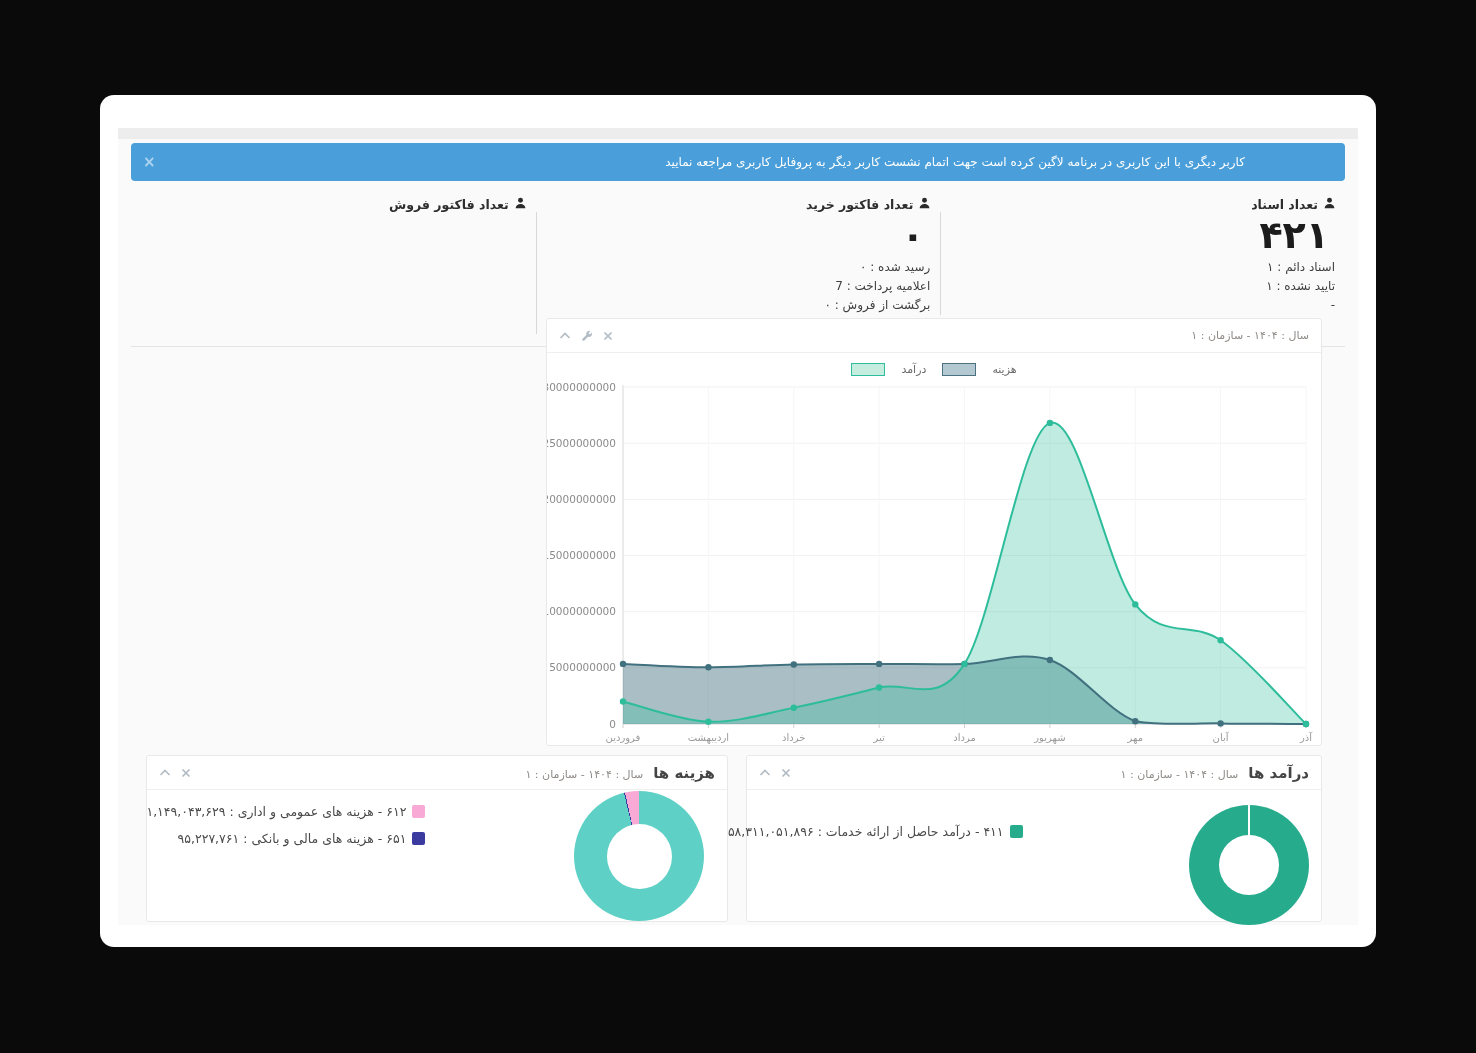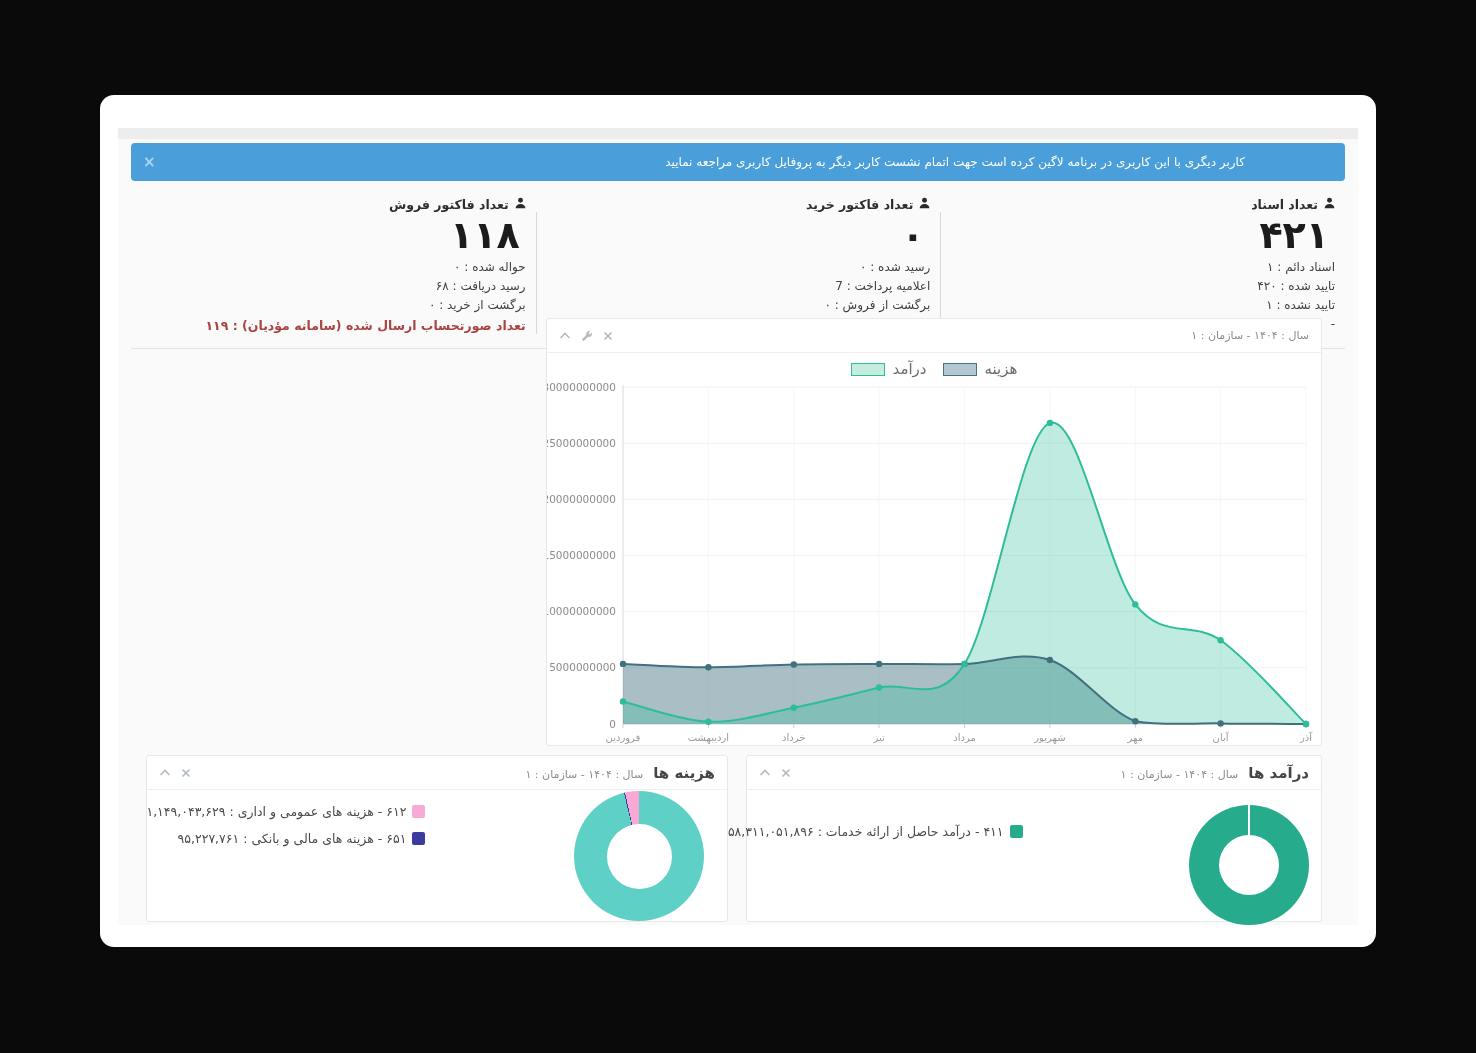--- a/index.html
+++ b/index.html
@@ -34,21 +34,21 @@
   .card-head { height:34px; border-bottom:1px solid #efefef; display:flex; align-items:center;
                justify-content:space-between; padding:0 12px; }
   .head-right { display:flex; align-items:baseline; gap:10px; }
   .panel-title { font-size:15px; font-weight:bold; color:#454545; }
   .panel-meta { font-size:11px; color:#8e8a86; }
   .head-icons { display:flex; align-items:center; gap:10px; color:#b3bcc4; direction:ltr; }
   .head-icons span { cursor:pointer; display:inline-flex; }
 
   .card-mainchart { left:428px; top:179px; width:776px; height:428px; }
   .main-legend { display:flex; justify-content:center; align-items:center; gap:16px; height:28px; margin-top:2px; }
-  .lg-main-item { display:flex; align-items:center; gap:8px; font-size:15px; color:#6b6b6b; cursor:pointer; }
+  .lg-main-item { display:flex; align-items:center; gap:16px; font-size:11px; color:#6b6b6b; cursor:pointer; }
   .sw2 { width:34px; height:13px; border:1.5px solid #999; display:inline-block; }
   .chart-wrap { direction:ltr; }
 
   .card-expenses { left:28px; top:616px; width:582px; height:167px; }
   .card-revenues { left:628px; top:616px; width:576px; height:167px; }
   .panel-body { position:relative; height:131px; }
   .panel-legend { position:absolute; top:8px; right:52%; white-space:nowrap; }
   .lg-line { display:flex; align-items:center; justify-content:flex-start; gap:6px; height:27px;
              font-size:12.5px; color:#4a4a4a; cursor:pointer; }
   .sw { width:13px; height:13px; border-radius:2px; display:inline-block; flex:0 0 auto; }
@@ -80,21 +80,20 @@
           <div class="stat-title">
             <svg class="icon" width="11" height="12" viewBox="0 0 12 13" fill="#2b2b2b">
                 <circle cx="6" cy="3.4" r="2.7"></circle>
                 <path d="M0.7 12.3c0-3 2.4-4.8 5.3-4.8s5.3 1.8 5.3 4.8z"></path>
               </svg>
             <span>تعداد اسناد</span>
           </div>
           <div class="stat-main">
             <div class="stat-value">۴۲۱</div>
             <div class="stat-line">اسناد دائم : ۱</div>
-            <div class="stat-line">تایید شده : ۴۲۰</div>
             <div class="stat-line">تایید نشده : ۱</div>
             <div class="stat-line">-</div>
           </div>
         </div>
 
         <div class="stat-col">
           <div class="stat-title">
             <svg class="icon" width="11" height="12" viewBox="0 0 12 13" fill="#2b2b2b">
                 <circle cx="6" cy="3.4" r="2.7"></circle>
                 <path d="M0.7 12.3c0-3 2.4-4.8 5.3-4.8s5.3 1.8 5.3 4.8z"></path>
@@ -110,27 +109,20 @@
           </div>
         </div>
 
         <div class="stat-col">
           <div class="stat-title">
             <svg class="icon" width="11" height="12" viewBox="0 0 12 13" fill="#2b2b2b">
                 <circle cx="6" cy="3.4" r="2.7"></circle>
                 <path d="M0.7 12.3c0-3 2.4-4.8 5.3-4.8s5.3 1.8 5.3 4.8z"></path>
               </svg>
             <span>تعداد فاکتور فروش</span>
-          </div>
-          <div class="stat-main">
-            <div class="stat-value">۱۱۸</div>
-            <div class="stat-line">حواله شده : ۰</div>
-            <div class="stat-line">رسید دریافت : ۶۸</div>
-            <div class="stat-line">برگشت از خرید : ۰</div>
-            <div class="stat-highlight">تعداد صورتحساب ارسال شده (سامانه مؤدیان) : ۱۱۹</div>
           </div>
         </div>
       </div>
 
       <div class="card card-mainchart">
         <div class="card-head">
           <div class="head-right">
             <span class="panel-meta">سال : ۱۴۰۴ - سازمان : ۱</span>
           </div>
           <div class="head-icons">

